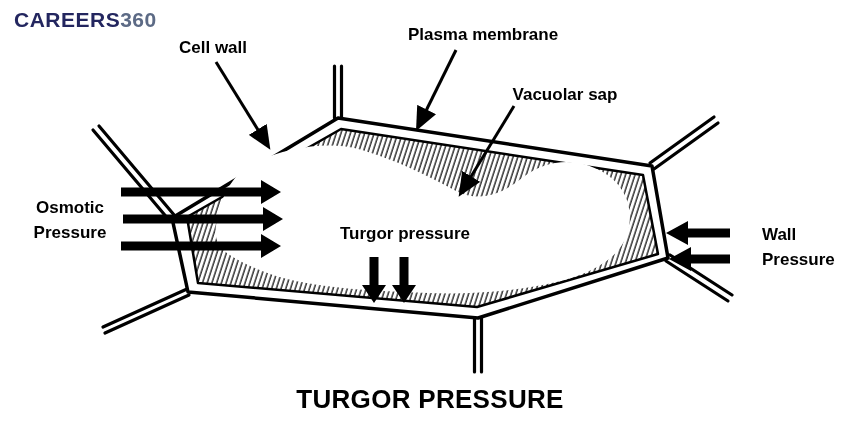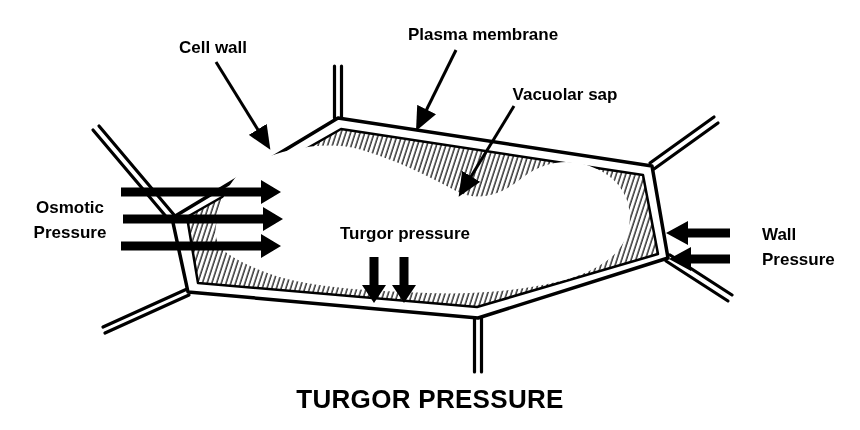--- a/index.html
+++ b/index.html
@@ -10,20 +10,23 @@
   .logo .suffix{color:#5c6a85;font-weight:600;}
   svg{position:absolute;left:0;top:0;}
   svg text{font-family:"Liberation Sans",sans-serif;font-weight:bold;fill:#000;font-size:17px;}
   svg .title-text{font-size:26px;letter-spacing:.3px;}
 </style>
 </head>
 <body>
 
 <div class="canvas">
 
+  <div class="logo">
+    <span class="brand">CAREERS</span><span class="suffix">360</span>
+  </div>
 
   <svg width="860" height="430" viewBox="0 0 860 430">
     <defs>
       <pattern id="hatch" width="4.5" height="4.5" patternUnits="userSpaceOnUse" patternTransform="rotate(18)">
         <rect width="4.5" height="4.5" fill="#ffffff"></rect>
         <line x1="1" y1="0" x2="1" y2="4.5" stroke="#000000" stroke-width="1.2"></line>
       </pattern>
       <marker id="ah" markerWidth="8" markerHeight="7" refX="6.5" refY="3.5" orient="auto">
         <path d="M0,0 L8,3.5 L0,7 Z" fill="#000000"></path>
       </marker>

